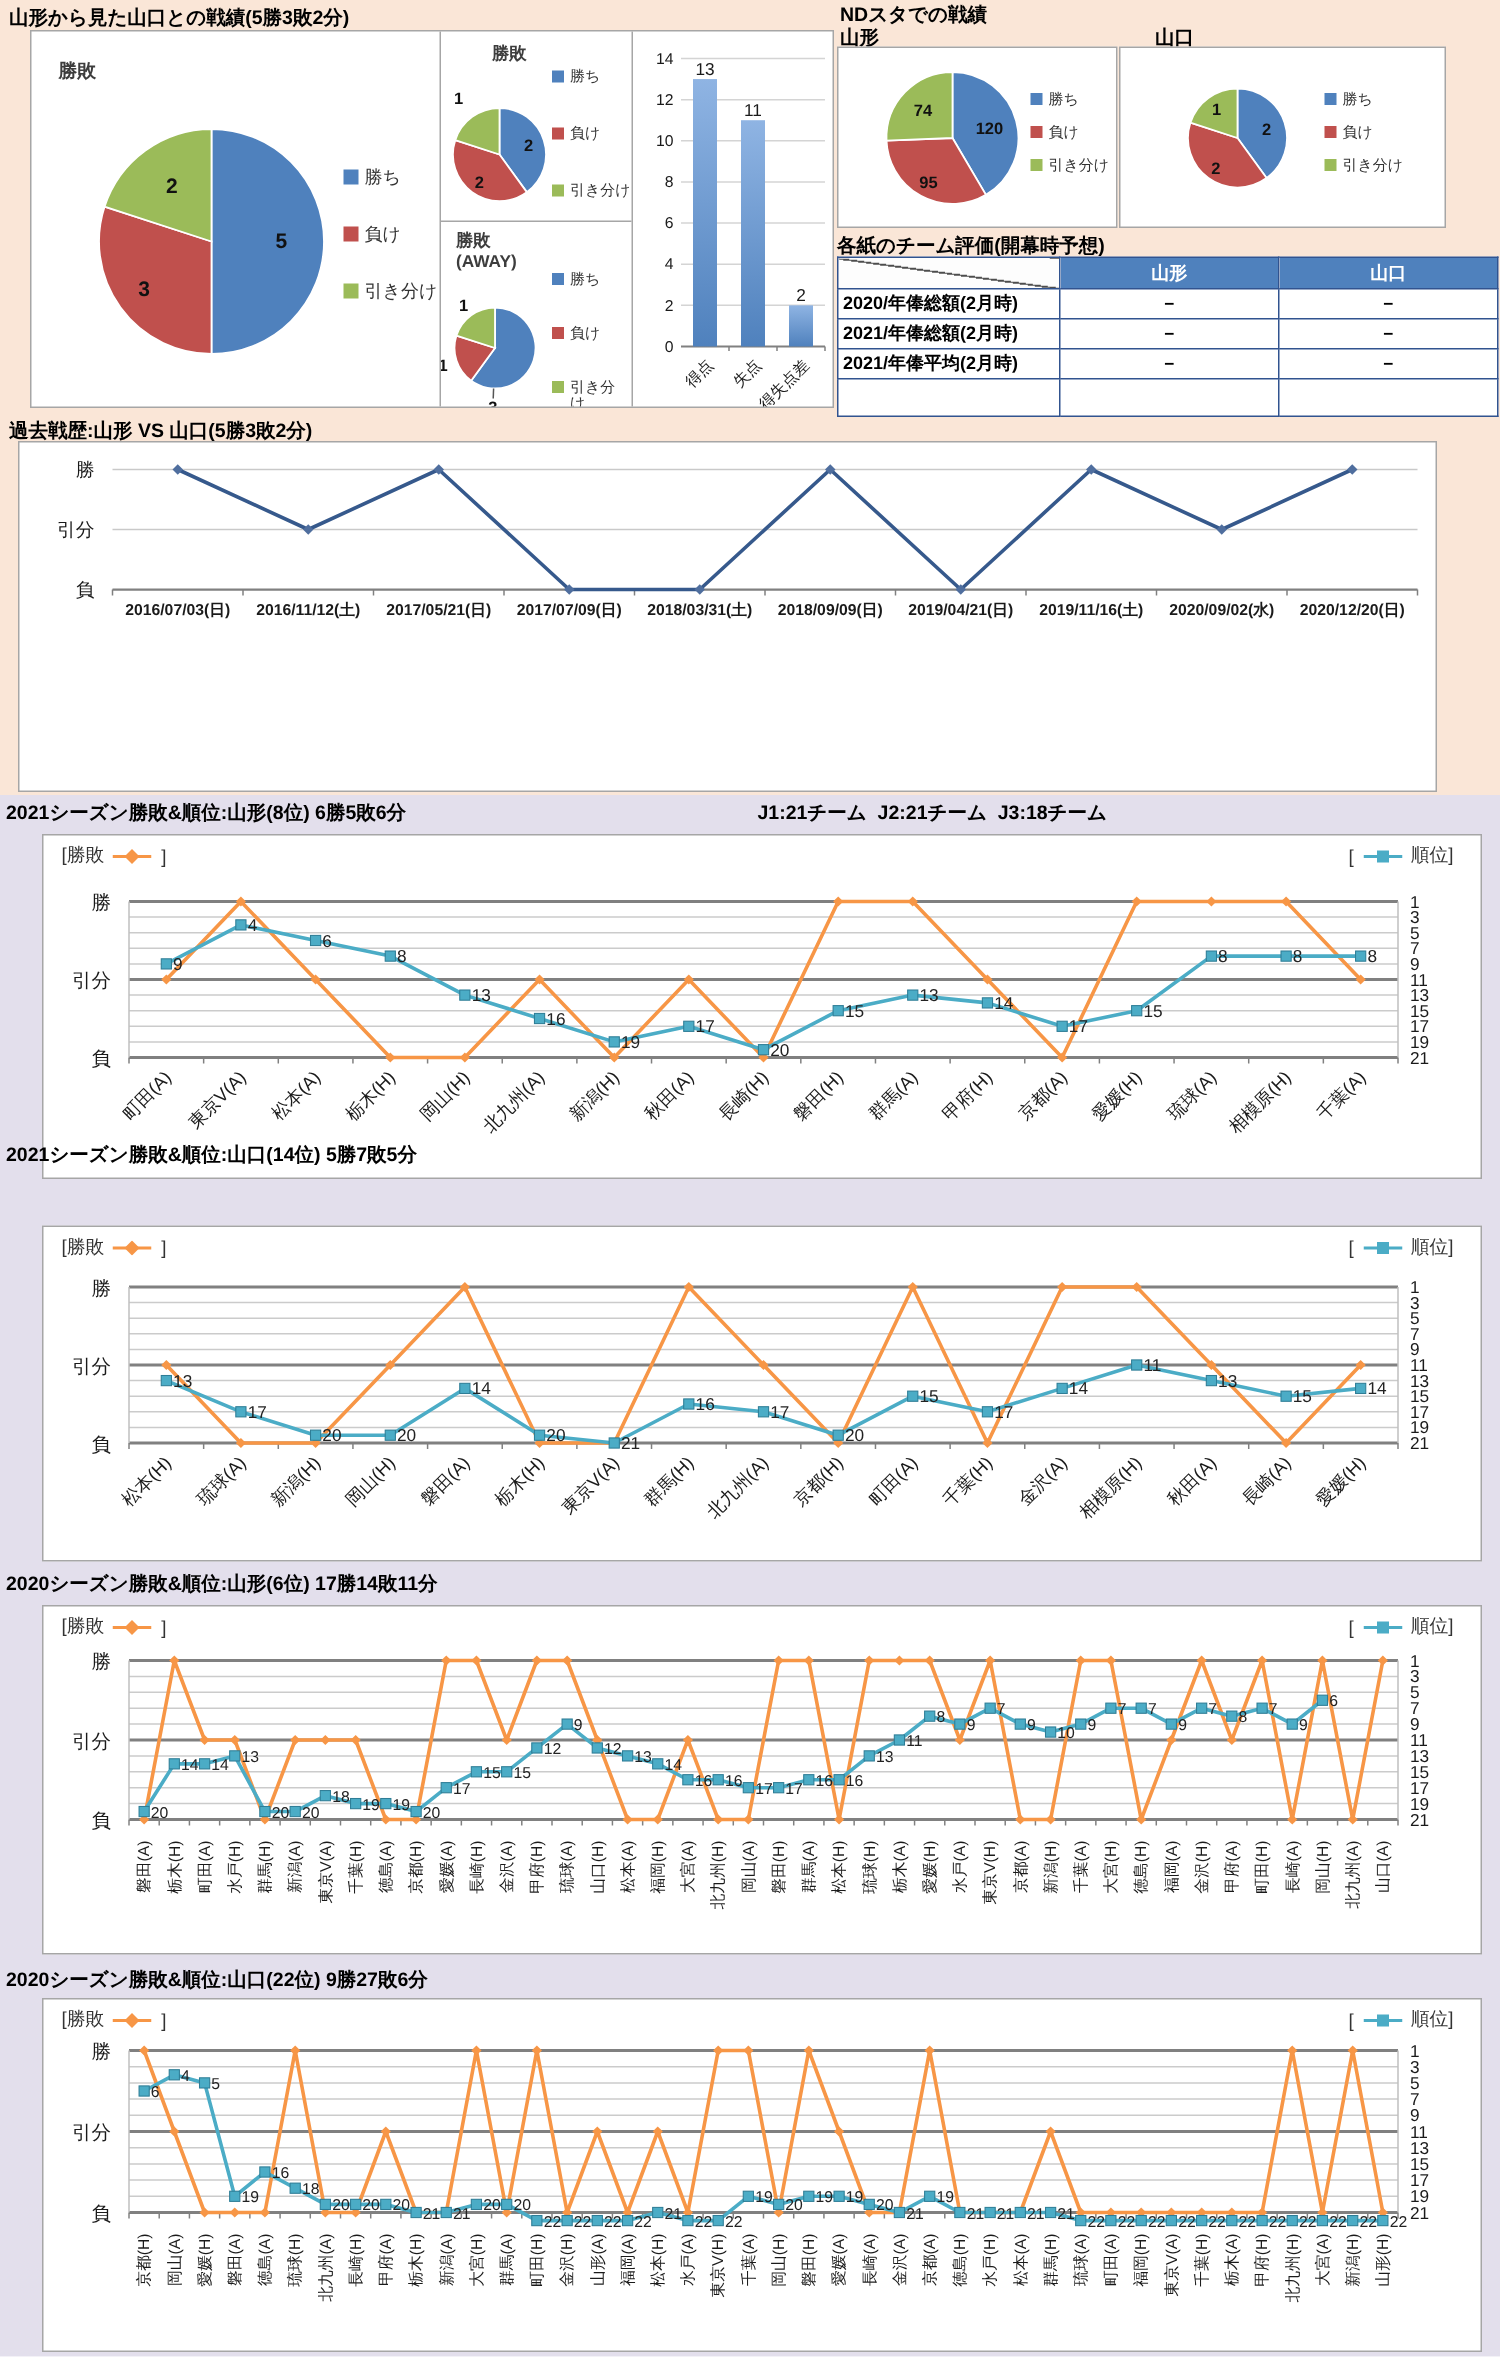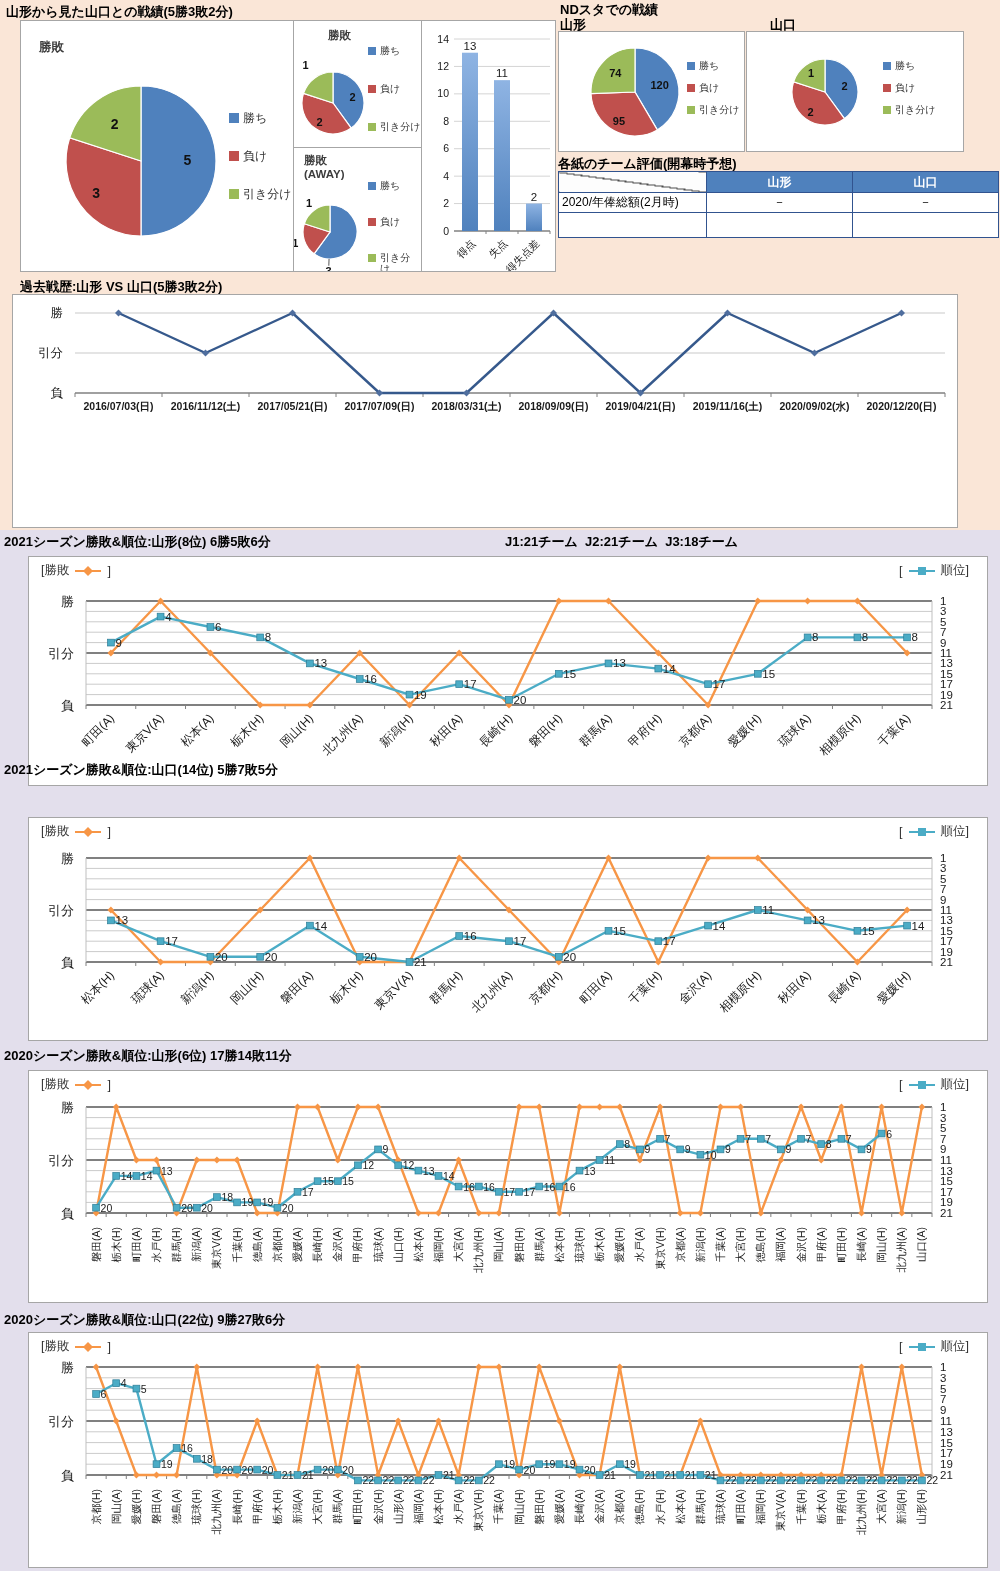--- a/index.html
+++ b/index.html
@@ -9,21 +9,21 @@
   .stitle{position:absolute;font-weight:bold;font-size:13px;white-space:pre;color:#000;}
   .sublab{position:absolute;font-weight:bold;font-size:13px;white-space:nowrap;}
   .panel{position:absolute;background:#fff;border:1px solid #A6A6A6;box-sizing:border-box;}
   .panel svg{position:absolute;display:block;}
   .vdiv,.hdiv{position:absolute;background:#A6A6A6;}
   .lg{position:absolute;font-size:12.5px;color:#333;white-space:nowrap;display:flex;align-items:center;gap:6px;}
   .lg svg{position:static;}
   #eval-table{position:absolute;left:558px;top:171px;width:440px;border-collapse:collapse;
               table-layout:fixed;font-size:12px;background:#fff;}
   #eval-table th,#eval-table td{border:1px solid #31538F;height:19px;padding:0 3px;
-              overflow:hidden;white-space:nowrap;font-weight:normal;}
+              overflow:hidden;white-space:nowrap;font-weight:bold;}
   #eval-table thead th{background:#4F81BD;color:#fff;font-weight:bold;text-align:center;height:20px;}
   #eval-table thead th.diag{background-color:#FDFDFD;background-image:
       linear-gradient(to top right,transparent 48.5%,#4d4d4d 48.5%,#4d4d4d 51.5%,transparent 51.5%);}
   #eval-table tbody th{text-align:left;}
   #eval-table td{text-align:center;}
   text{font-family:"Liberation Sans","DejaVu Sans",sans-serif;}
 </style>
 </head>
 <body>
 
@@ -171,28 +171,38 @@
         <th>山口</th>
       </tr>
     </thead>
     <tbody id="eval-tbody">
         <tr>
           <th>2020/年俸総額(2月時)</th>
           <td>－</td>
           <td>－</td>
         </tr>
         <tr>
+          <th>2021/年俸総額(2月時)</th>
+          <td>－</td>
+          <td>－</td>
+        </tr>
+        <tr>
+          <th>2021/年俸平均(2月時)</th>
+          <td>－</td>
+          <td>－</td>
+        </tr>
+        <tr>
           <th style="height: 24px;"></th>
           <td style="height: 24px;"></td>
           <td style="height: 24px;"></td>
         </tr>
       </tbody>
   </table>
 
-  <div class="stitle" style="left:20px;top:278px;">過去戦歴:山形 VS 山口(5勝3敗2分)</div>
+  <div class="stitle" style="left:6px;top:278px;">過去戦歴:山形 VS 山口(5勝3敗2分)</div>
   <div class="panel" style="left:12px;top:294px;width:946px;height:234px;">
     <svg id="c-history-line" width="944" height="232" style="left:0;top:0;">
         <line x1="62" y1="18" x2="932" y2="18" stroke="#C9C9C9"></line>
         <line x1="62" y1="58" x2="932" y2="58" stroke="#C9C9C9"></line>
         <line x1="62" y1="98" x2="932" y2="98" stroke="#808080" stroke-width="1.5"></line>
         <text x="50" y="22" font-size="12.5" fill="#1a1a1a" text-anchor="end">勝</text>
         <text x="50" y="62" font-size="12.5" fill="#1a1a1a" text-anchor="end">引分</text>
         <text x="50" y="102" font-size="12.5" fill="#1a1a1a" text-anchor="end">負</text>
         <line x1="62" y1="98" x2="62" y2="102" stroke="#808080"></line>
         <line x1="149" y1="98" x2="149" y2="102" stroke="#808080"></line>

